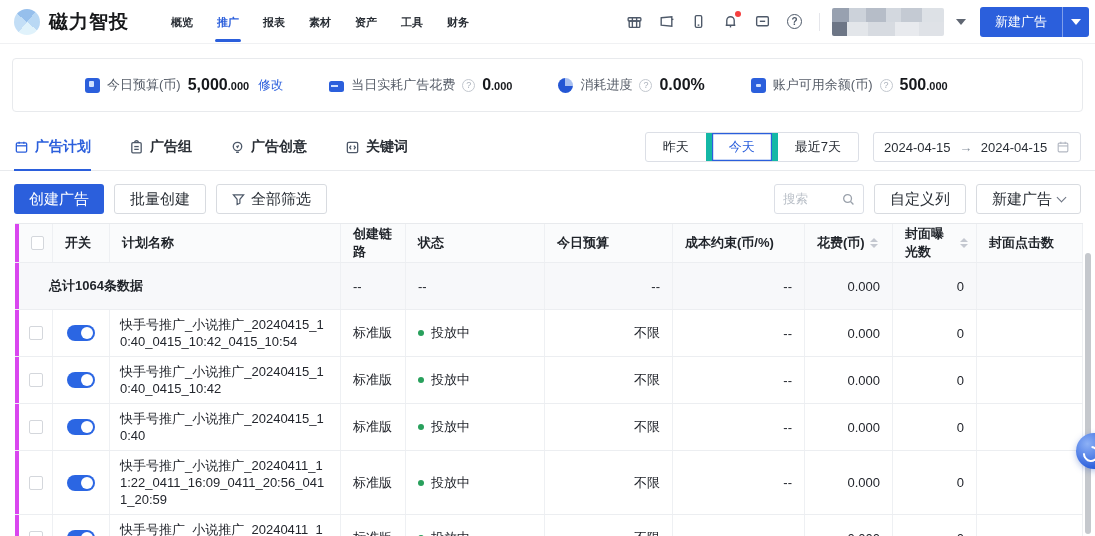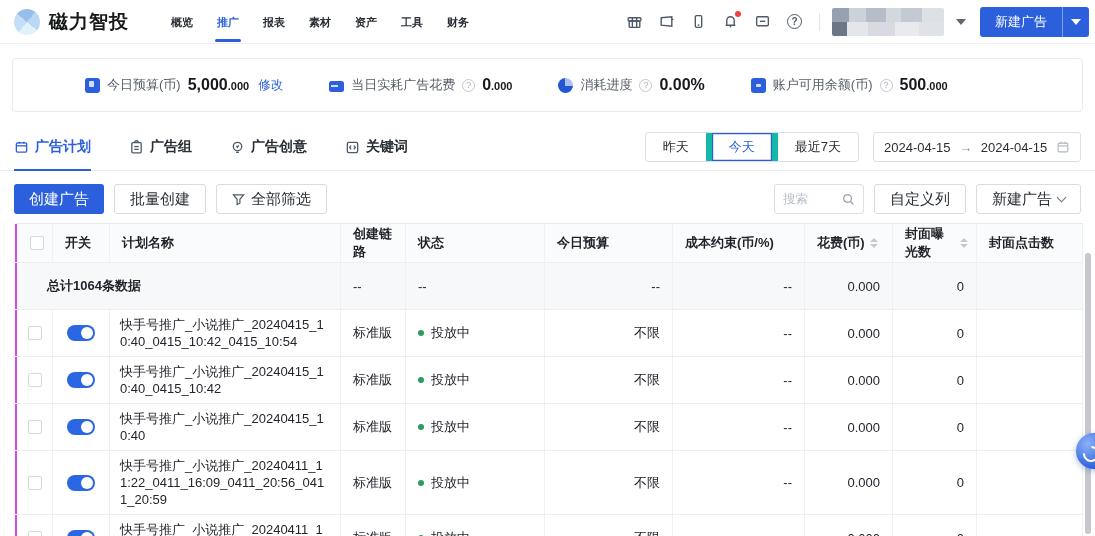--- a/index.html
+++ b/index.html
@@ -74,21 +74,21 @@
   .searchbox input { width:100%; border:0; outline:0; font-size:12.5px; color:#4c1d95; font-family:inherit; }
   .searchbox input::placeholder { color:#b9bfc7; }
   .searchbox svg { flex:none; }
   .toolbar-right .btn { margin-left:10px; }
   .chev { width:7px; height:7px; border-right:1.5px solid #6b7280; border-bottom:1.5px solid #6b7280; transform:rotate(45deg); margin-top:-4px; }
 
   
   .tbl { margin-left:15px; width:1068px; border-top:1px solid #e8eaed; font-size:13px; }
   .tr { display:grid; grid-template-columns:38px 57px 231px 65px 139px 128px 132px 88px 84px 1fr; border-bottom:1px solid #eceef1; background:#fff; }
   .td { border-right:1px solid #eef0f3; display:flex; align-items:center; padding:0 12px; min-height:46px; }
-  .td:first-child { border-left:2px solid #d946ef; }
+  .td:first-child { border-left:4px solid #d946ef; }
   .tr.head { background:#fafbfc; font-weight:700; color:#1f2329; }
   .tr.head .td { min-height:38px; padding:0 8px 0 12px; }
   .tr.total .td { background:#f7f8fa; }
   .td.cb-cell { justify-content:center; padding:0; }
   .td.num { justify-content:flex-end; }
   .td.name-cell { line-height:17px; padding:6px 10px; word-break:break-all; cursor:pointer; }
   .cb { width:14px; height:14px; border:1px solid #d4d7dc; border-radius:2px; background:#fff; cursor:pointer; }
   .switch { width:28px; height:16px; border-radius:9px; background:#2b66e3; position:relative; cursor:pointer; flex:none; }
   .switch::after { content:""; position:absolute; top:2px; right:2px; width:12px; height:12px; border-radius:50%; background:#fff; }
   .dot { width:6px; height:6px; border-radius:50%; background:#28a05c; margin-right:7px; flex:none; }

